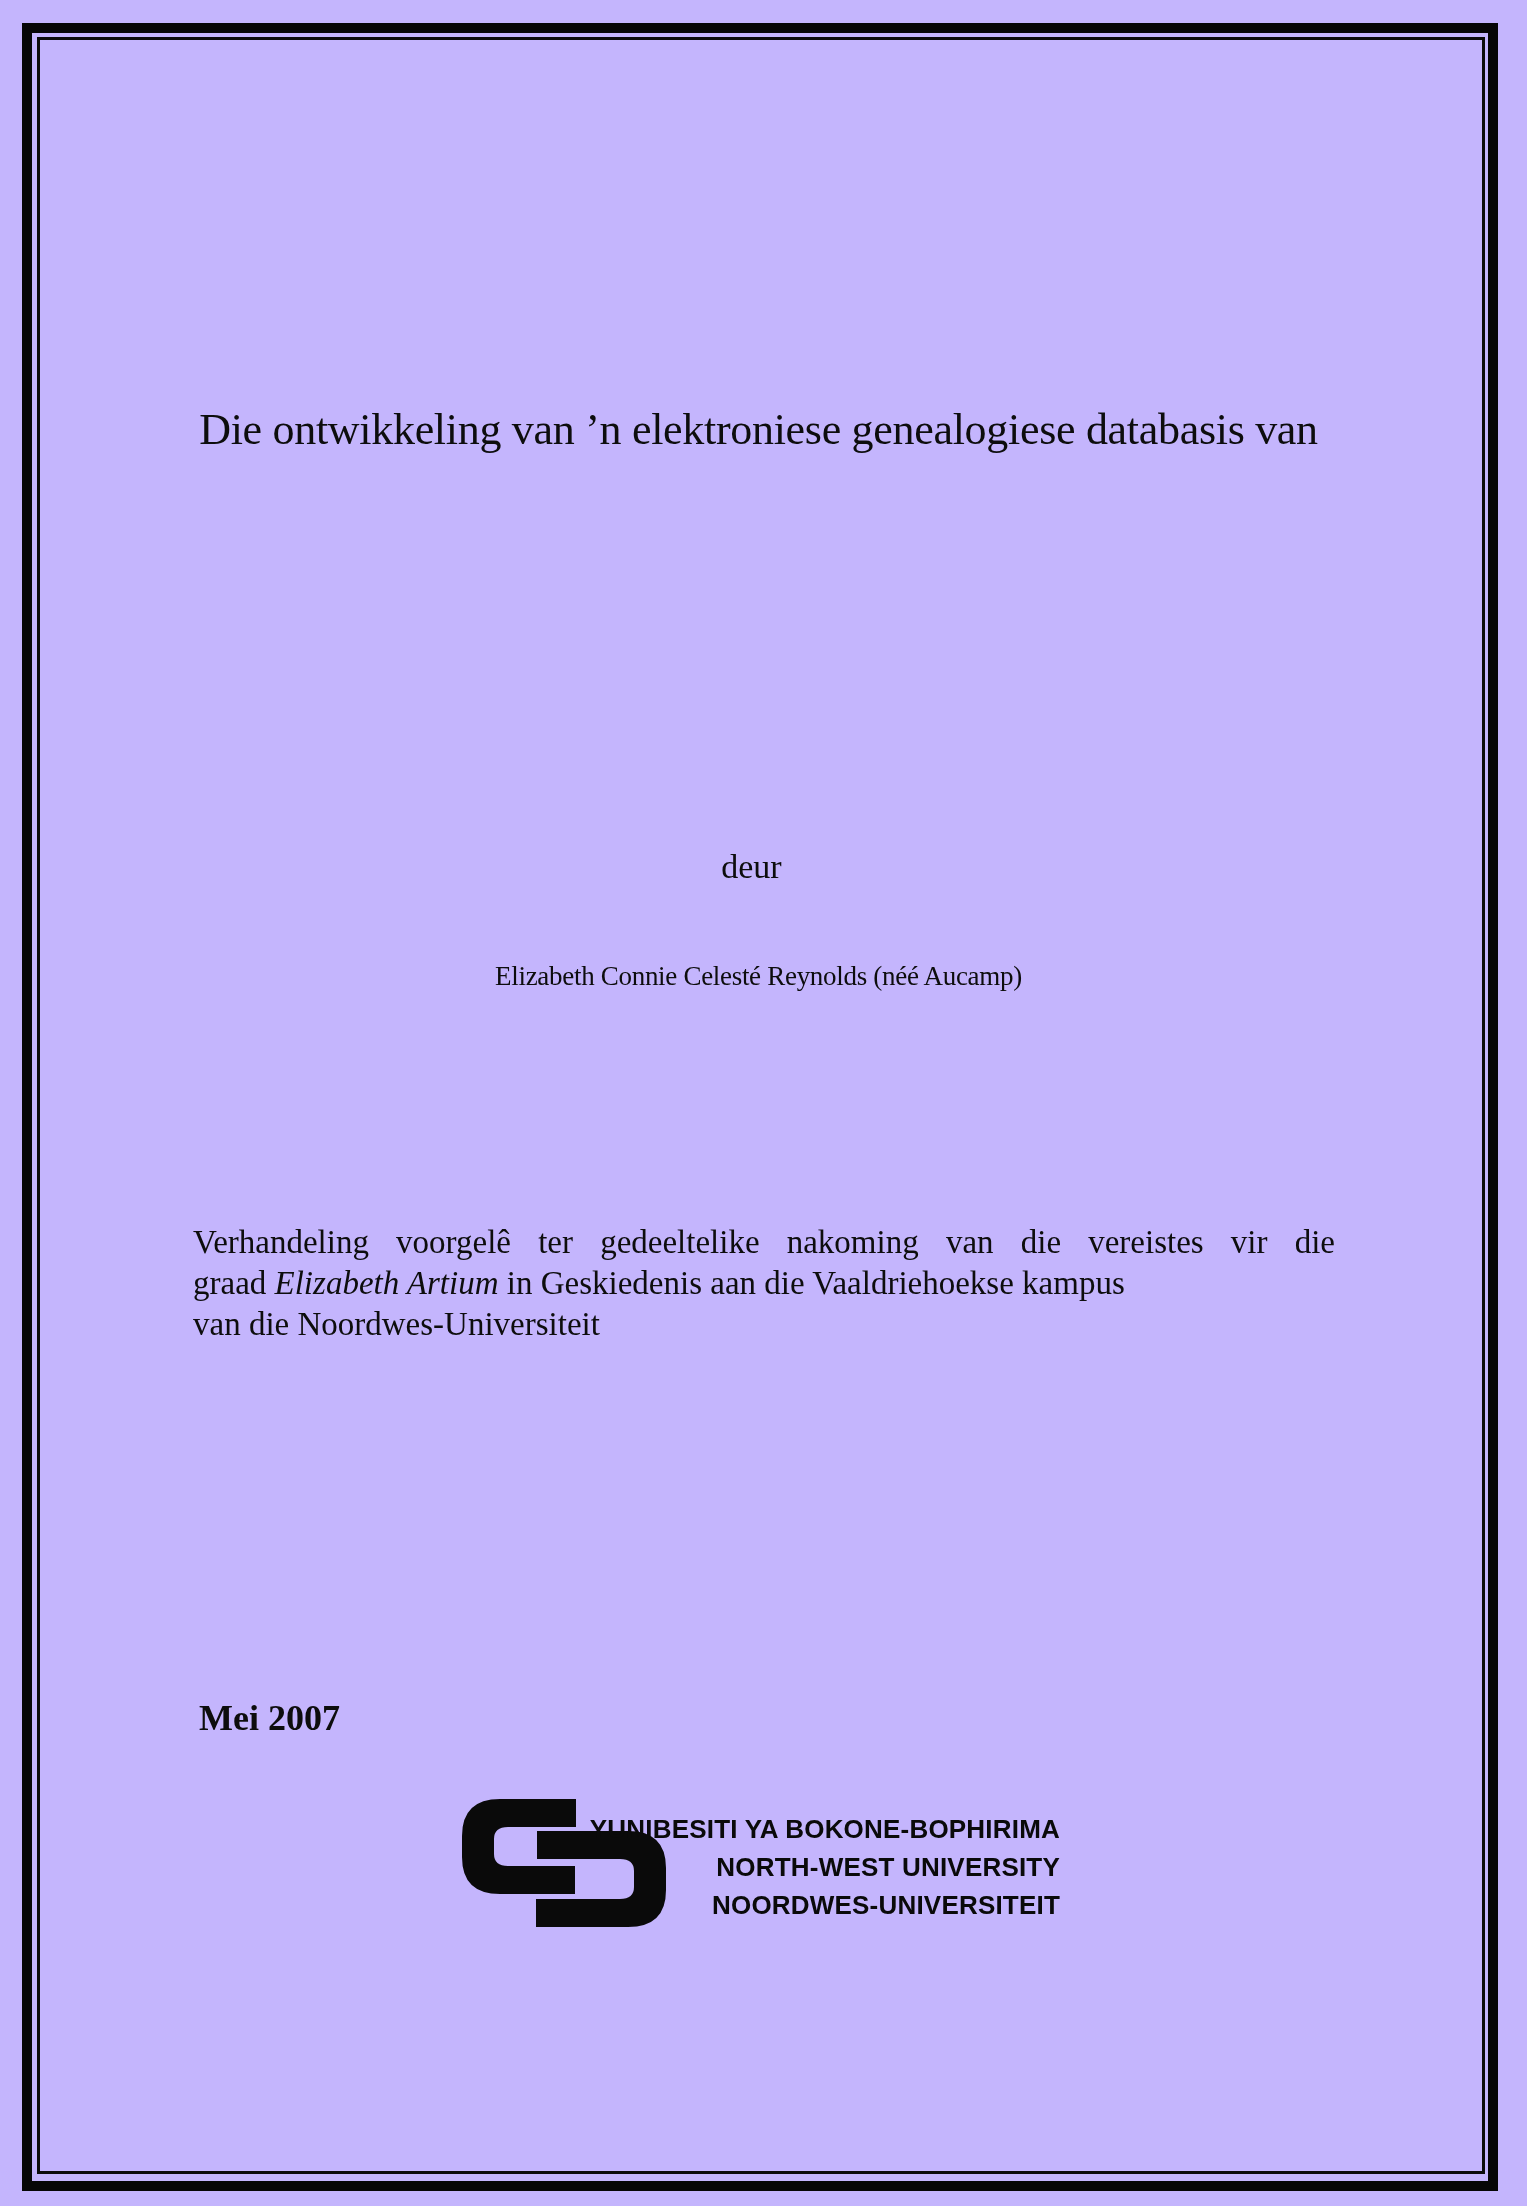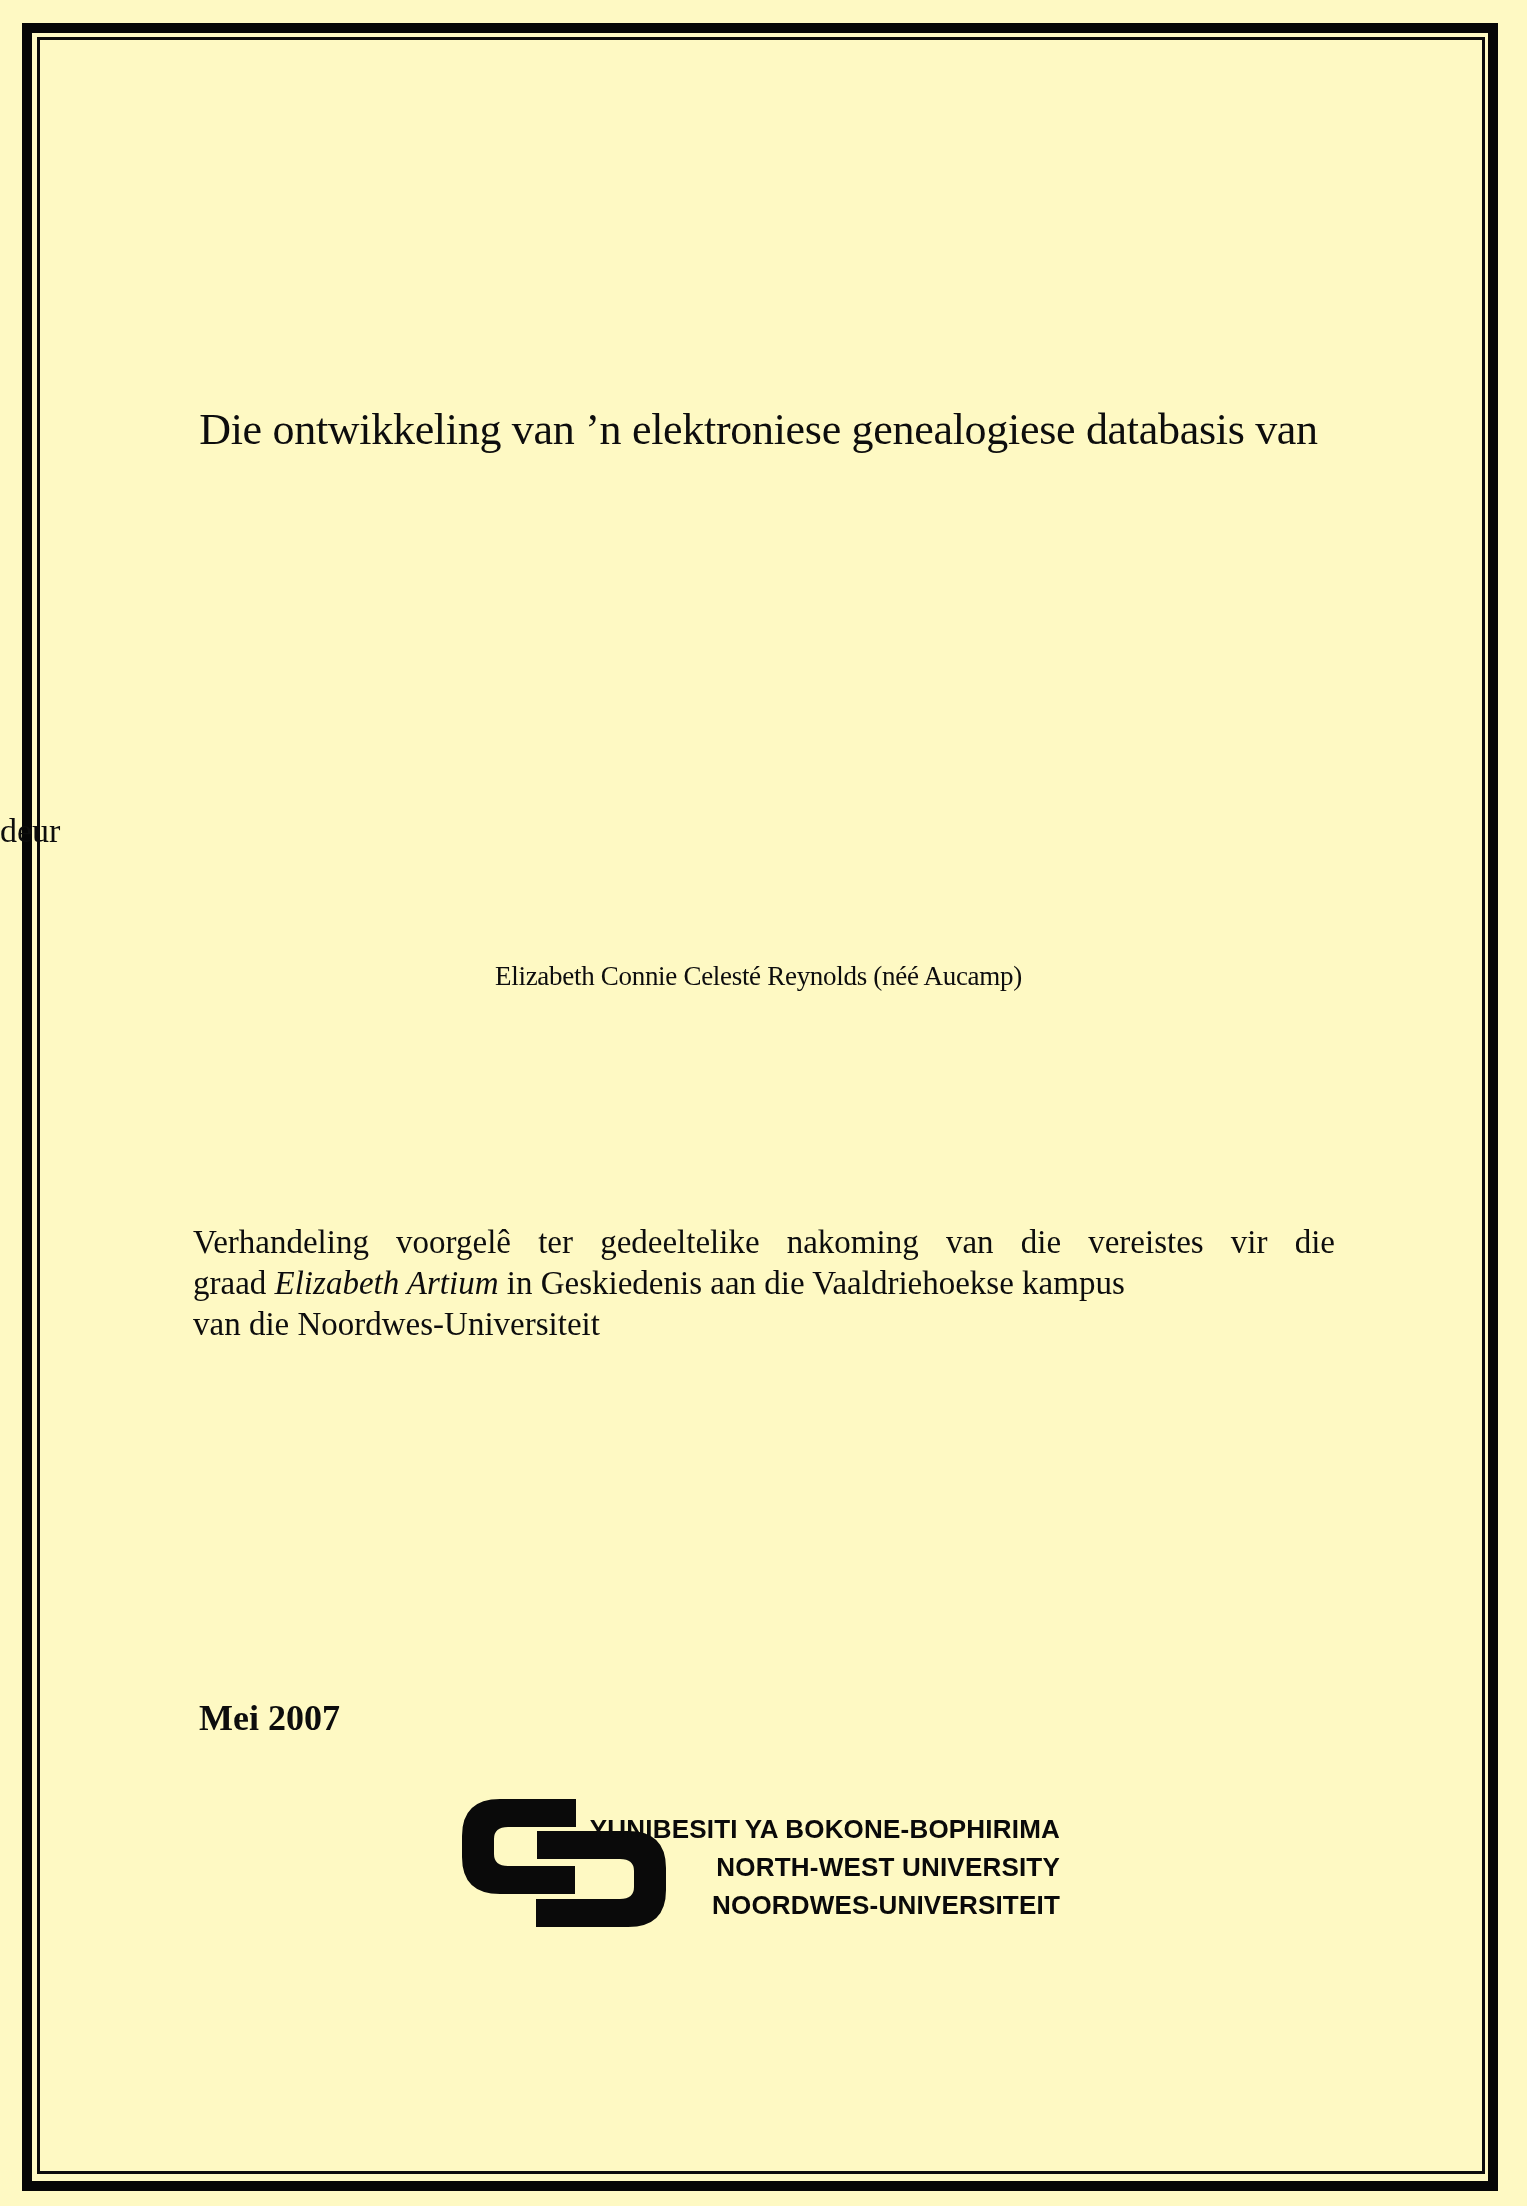--- a/index.html
+++ b/index.html
@@ -1,20 +1,20 @@
 <!DOCTYPE html>
 <html><head>
 <meta charset="utf-8">
 <style>
   html, body { margin: 0; padding: 0; background: #ffffff; }
   .page {
     position: relative;
     width: 1527px;
     height: 2206px;
-    background: #fef9c3;
+    background: #c4b5fd;
     font-family: "Liberation Serif", serif;
     color: #0d0d0d;
     overflow: hidden;
   }
   .frame-outer {
     position: absolute;
     left: 22px; top: 23px;
     width: 1456px; height: 2148px;
     border: 10px solid #060606;
   }
@@ -30,21 +30,22 @@
     text-align: center;
     font-size: 44px;
     letter-spacing: -0.3px;
     white-space: nowrap;
   }
   .title-1 { top: 404px; }
   .title-2 { top: 477px; }
   .byline {
     position: absolute;
     left: 0; right: 24px;
-    top: 812px;
+    top: 848px;
+    text-align: center;
     font-size: 34px;
   }
   .author {
     position: absolute;
     left: 0; right: 10px;
     top: 961px;
     text-align: center;
     font-size: 27px;
     letter-spacing: -0.3px;
     white-space: nowrap;

